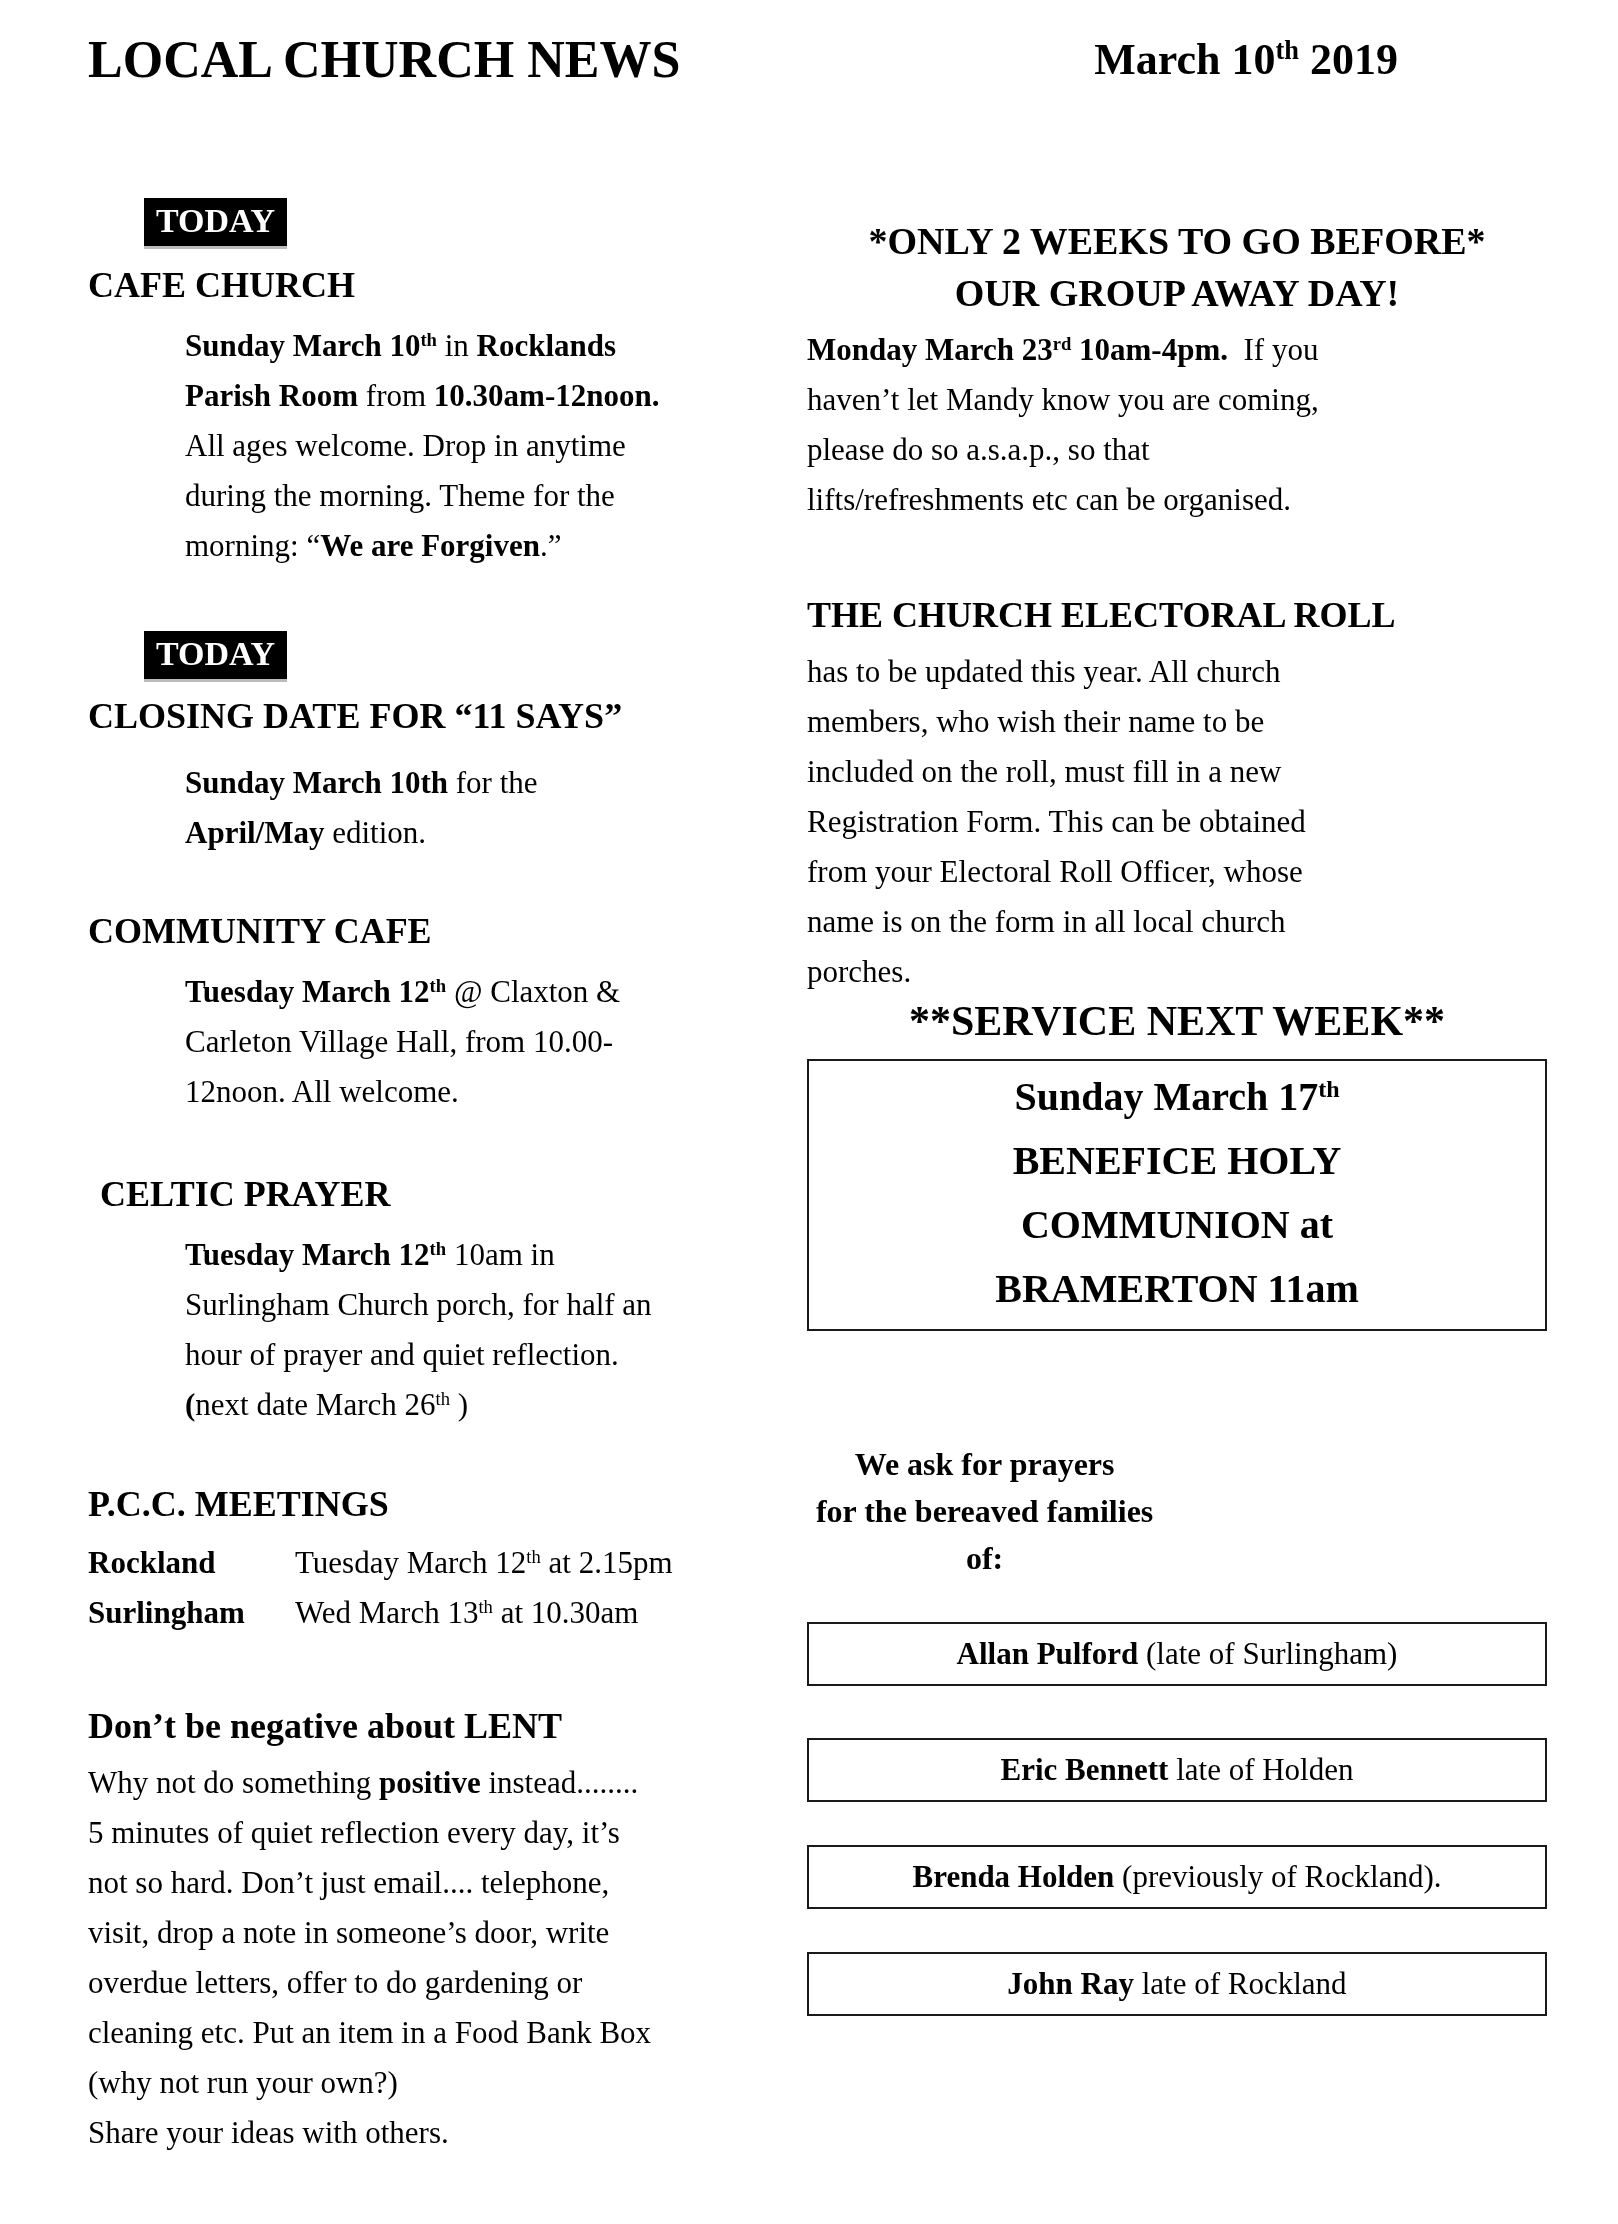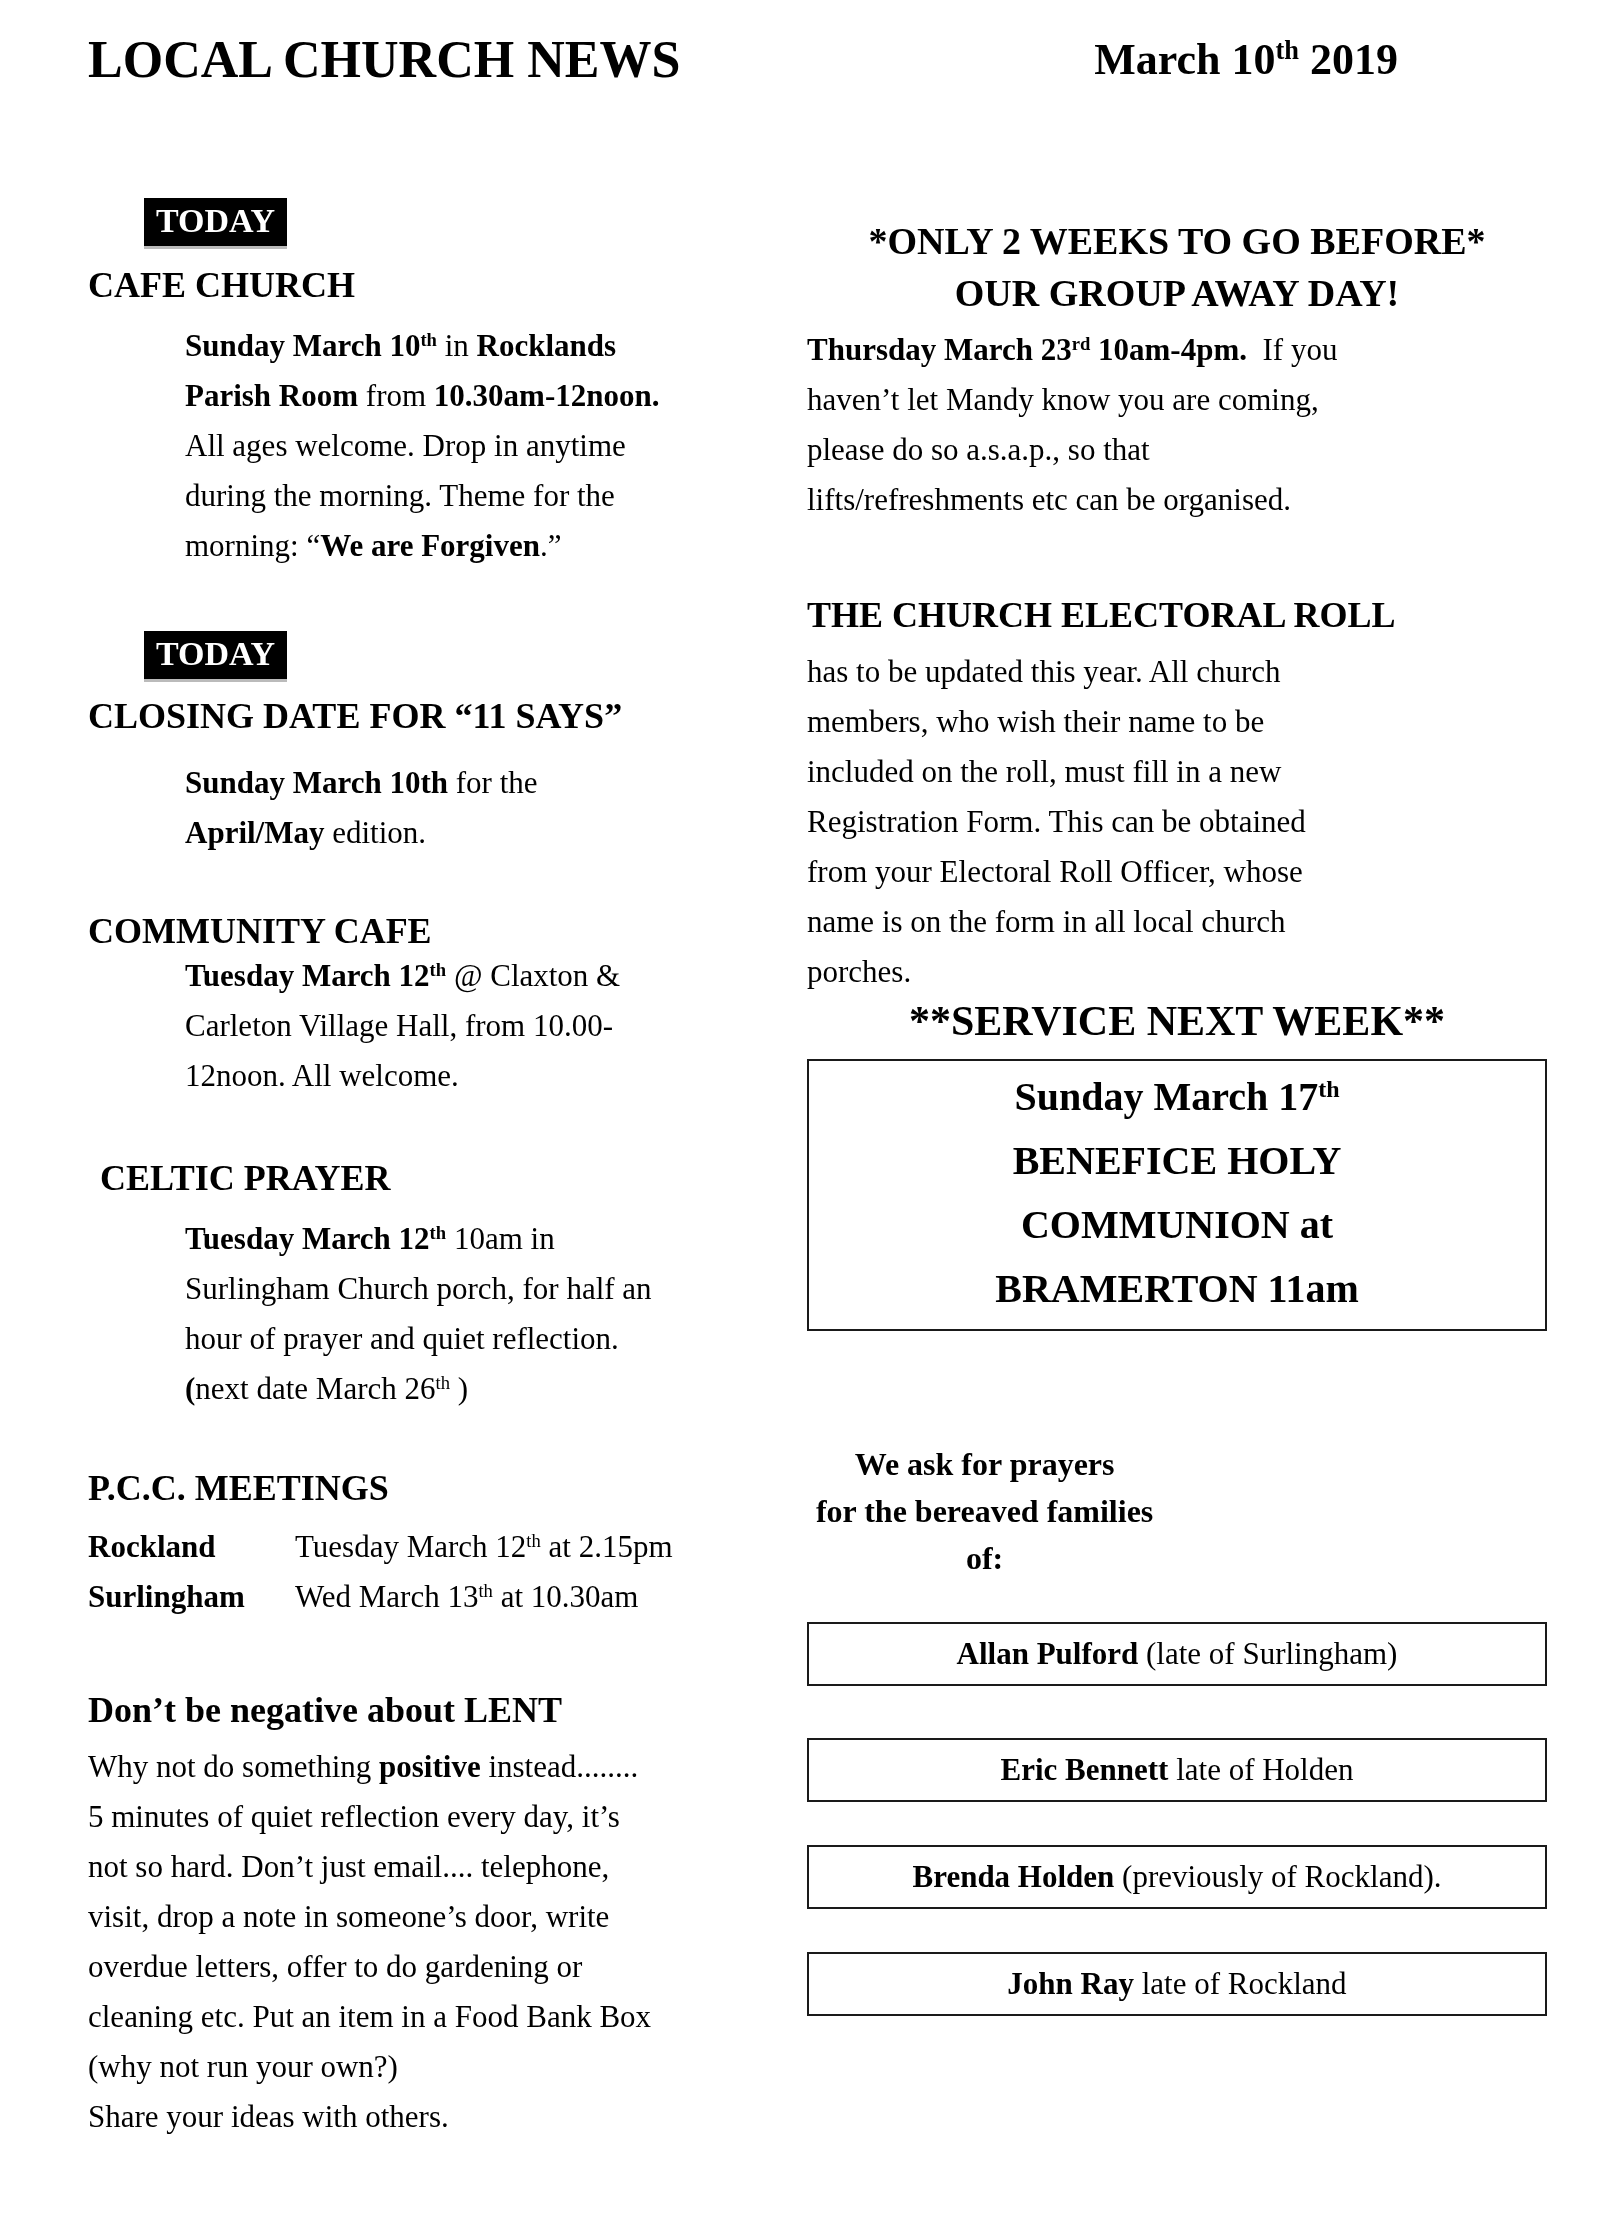--- a/index.html
+++ b/index.html
@@ -38,21 +38,21 @@
     border-bottom:3px solid #bbb;
   }
   .badge-1 { margin-top:104px; }
   .badge-2 { margin-top:60px; }
 
   .h-cafe      { margin-top:16px; }
   .p-cafe      { margin-top:16px; margin-left:97px; }
   .h-closing   { margin-top:14px; }
   .p-closing   { margin-top:22px; margin-left:97px; }
   .h-community { margin-top:53px; }
-  .p-community { margin-top:0; margin-left:97px; }
+  .p-community { margin-top:16px; margin-left:97px; }
   .h-celtic    { margin-top:57px; margin-left:12px; }
   .p-celtic    { margin-top:16px; margin-left:97px; }
   .h-pcc       { margin-top:54px; }
   .pcc-rows    { margin-top:14px; }
   .meeting-row { display:flex; font-size:31px; line-height:50px; white-space:nowrap; }
   .meeting-row .label { width:207px; flex:none; font-weight:bold; }
   .h-lent      { margin-top:68px; }
   .p-lent      { margin-top:12px; }
 
   .h-away { margin-top:121px; font-size:38px; line-height:52px; text-align:center; }
@@ -128,21 +128,21 @@
           <span><span>Wed March 13</span><sup>th</sup><span> at 10.30am</span></span>
         </div>
       </div>
 
       <h2 class="h-lent">Don’t be negative about LENT</h2>
       <p class="body-text p-lent"><span>Why not do something </span><span class="b">positive</span><span> instead........</span><br><span>5 minutes of quiet reflection every day, it’s</span><br><span>not so hard. Don’t just email.... telephone,</span><br><span>visit, drop a note in someone’s door, write</span><br><span>overdue letters, offer to do gardening or</span><br><span>cleaning etc. Put an item in a Food Bank Box</span><br><span>(why not run your own?)</span><br><span>Share your ideas with others.</span></p>
     </div>
 
     <div class="col-right">
       <h2 class="h-away"><span>*ONLY 2 WEEKS TO GO BEFORE*</span><br><span>OUR GROUP AWAY DAY!</span></h2>
-      <p class="body-text p-away"><span class="b">Thursday March 23</span><sup class="b">rd</sup><span class="b"> 10am-4pm.</span><span>&nbsp; If you</span><br><span>haven’t let Mandy know you are coming,</span><br><span>please do so a.s.a.p., so that</span><br><span>lifts/refreshments etc can be organised.</span></p>
+      <p class="body-text p-away"><span class="b">Monday March 23</span><sup class="b">rd</sup><span class="b"> 10am-4pm.</span><span>&nbsp; If you</span><br><span>haven’t let Mandy know you are coming,</span><br><span>please do so a.s.a.p., so that</span><br><span>lifts/refreshments etc can be organised.</span></p>
 
       <h2 class="h-electoral">THE CHURCH ELECTORAL ROLL</h2>
       <p class="body-text p-electoral"><span>has to be updated this year. All church</span><br><span>members, who wish their name to be</span><br><span>included on the roll, must fill in a new</span><br><span>Registration Form. This can be obtained</span><br><span>from your Electoral Roll Officer, whose</span><br><span>name is on the form in all local church</span><br><span>porches.</span></p>
 
       <div class="service-heading">**SERVICE NEXT WEEK**</div>
       <div class="service-box"><span>Sunday March 17</span><sup>th</sup><br><span>BENEFICE HOLY</span><br><span>COMMUNION at</span><br><span>BRAMERTON 11am</span></div>
 
       <div class="prayers-intro"><span>We ask for prayers</span><br><span>for the bereaved families of:</span></div>
 
       <div class="name-box nb-1"><span class="b">Allan Pulford</span><span> (late of Surlingham)</span></div>

